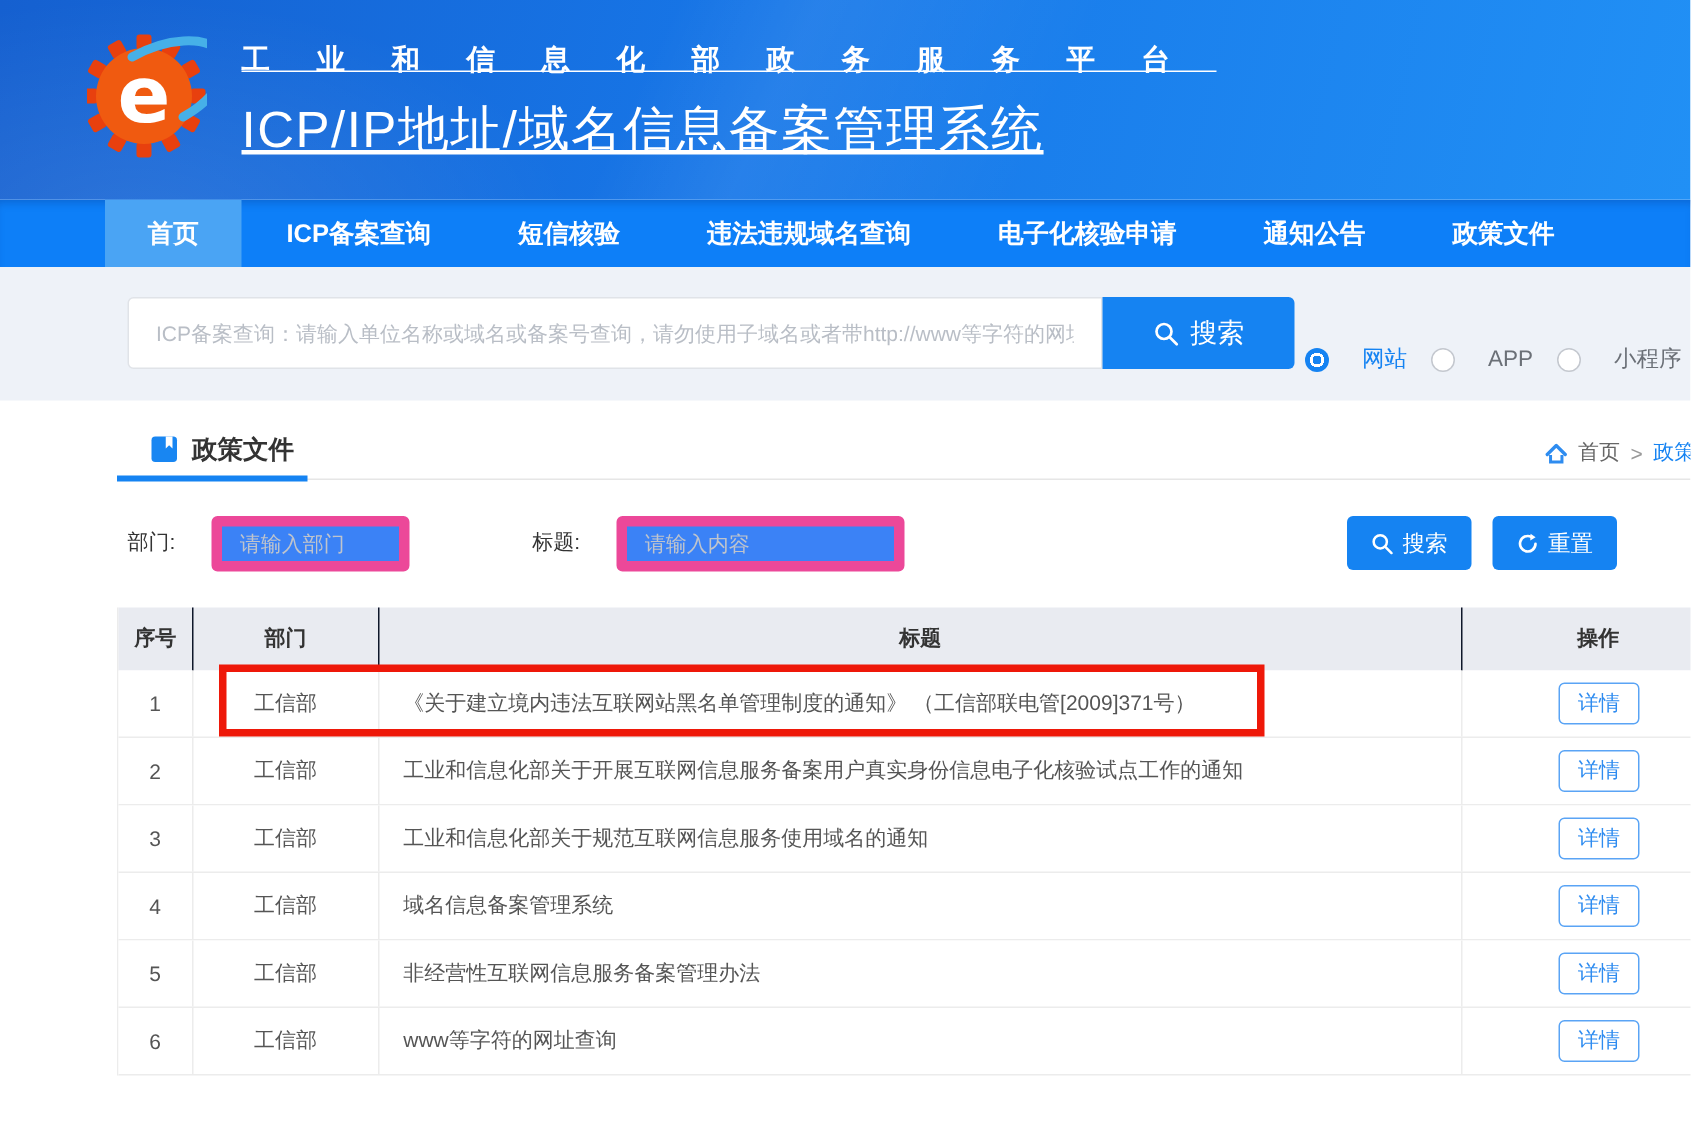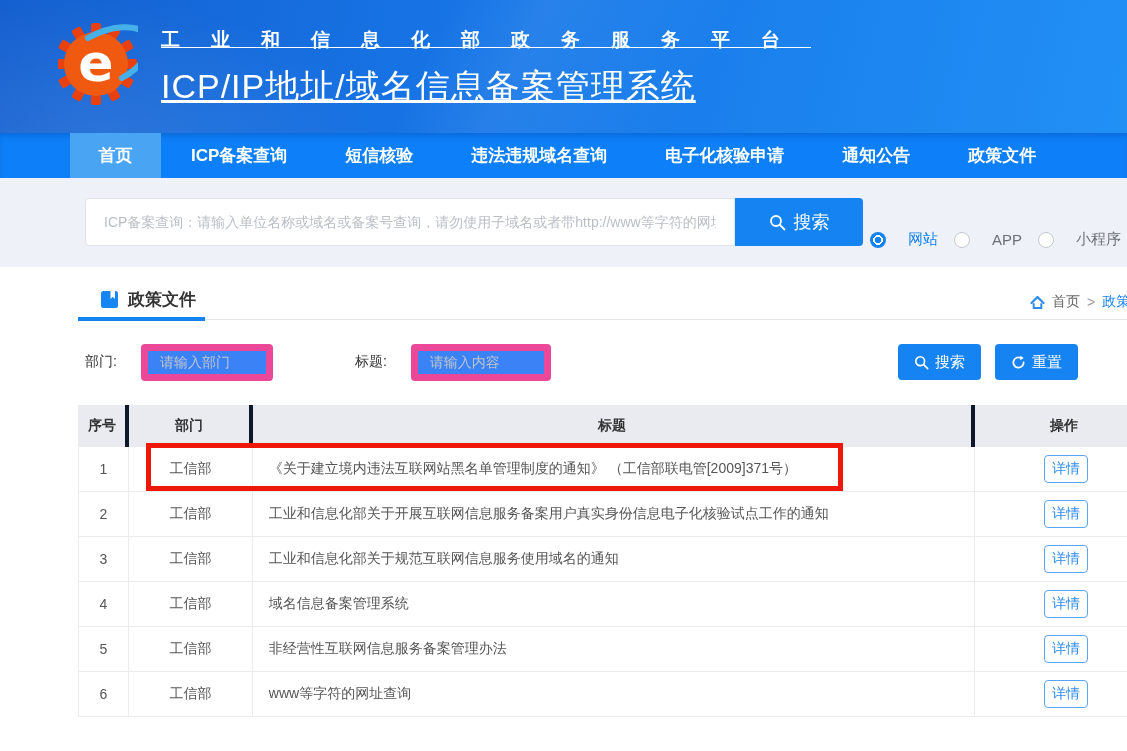--- a/index.html
+++ b/index.html
@@ -84,44 +84,44 @@
   
   .filter { position:absolute; left:85px; top:343px; display:flex; align-items:center; height:38px;gap:16px; }
   .filter label { font-size:14px; color:#333; margin-right:8px; }
   .filter input {
     height:37px; border:7px solid #ec4899; border-radius:4px; background:#3b82f6;
     padding:4px 12px; font-size:14px; color:#333; outline:none;
     font-family:"Liberation Sans","DejaVu Sans",sans-serif;
   }
   .filter input::placeholder { color:#bfc4cc; }
   .inp-dept { width:132px; }
-  .inp-title { width:140px; margin-right:0; }
+  .inp-title { width:192px; margin-right:0; }
   .gap-between { width:50px; }
   .filter-btns { position:absolute; left:898px; top:344px; display:flex; gap:14px; }
   .btn-blue {
     height:36px; padding:0 16px; min-width:78px; background:#1583f2; color:#fff;
     border:none; border-radius:4px; font-size:15px; cursor:pointer;
     display:flex; align-items:center; justify-content:center; gap:6px;
     font-family:inherit;
   }
 
   
   .tbl { position:absolute; left:78px; top:405px; width:1079px; font-size:14px; border-left:1px solid #ececec; }
   .trow { display:flex; align-items:stretch; }
   .thead { background:#e9ebf1; font-weight:bold; color:#333; height:42px; }
   .tbody-row { height:45px; color:#555; border-bottom:1px solid #ececec; background:#fff; }
   .cell { display:flex; align-items:center; justify-content:center; border-right:1px solid #ececec; }
-  .thead .cell { border-right:4px solid #0f172a; }
+  .thead .cell { border-right:1px solid #0f172a; }
   .c-no { width:50px; }
   .c-dept { width:124px; }
   .c-title { width:723px; }
   .tbody-row .c-title { justify-content:flex-start; padding-left:16px; }
   .c-op { width:182px; border-right:none; }
   .detail-btn {
-    width:44px; height:28px; background:#fff; border:1px solid #5aa4f5;
+    width:54px; height:28px; background:#fff; border:1px solid #5aa4f5;
     color:#2f8cf0; border-radius:4px; font-size:14px; cursor:pointer;
     font-family:inherit;
   }
 
   
   .red-box {
     position:absolute; left:146px; top:443px; width:697px; height:48px;
     border:5px solid #ee1809; z-index:6; pointer-events:none;
   }
 

